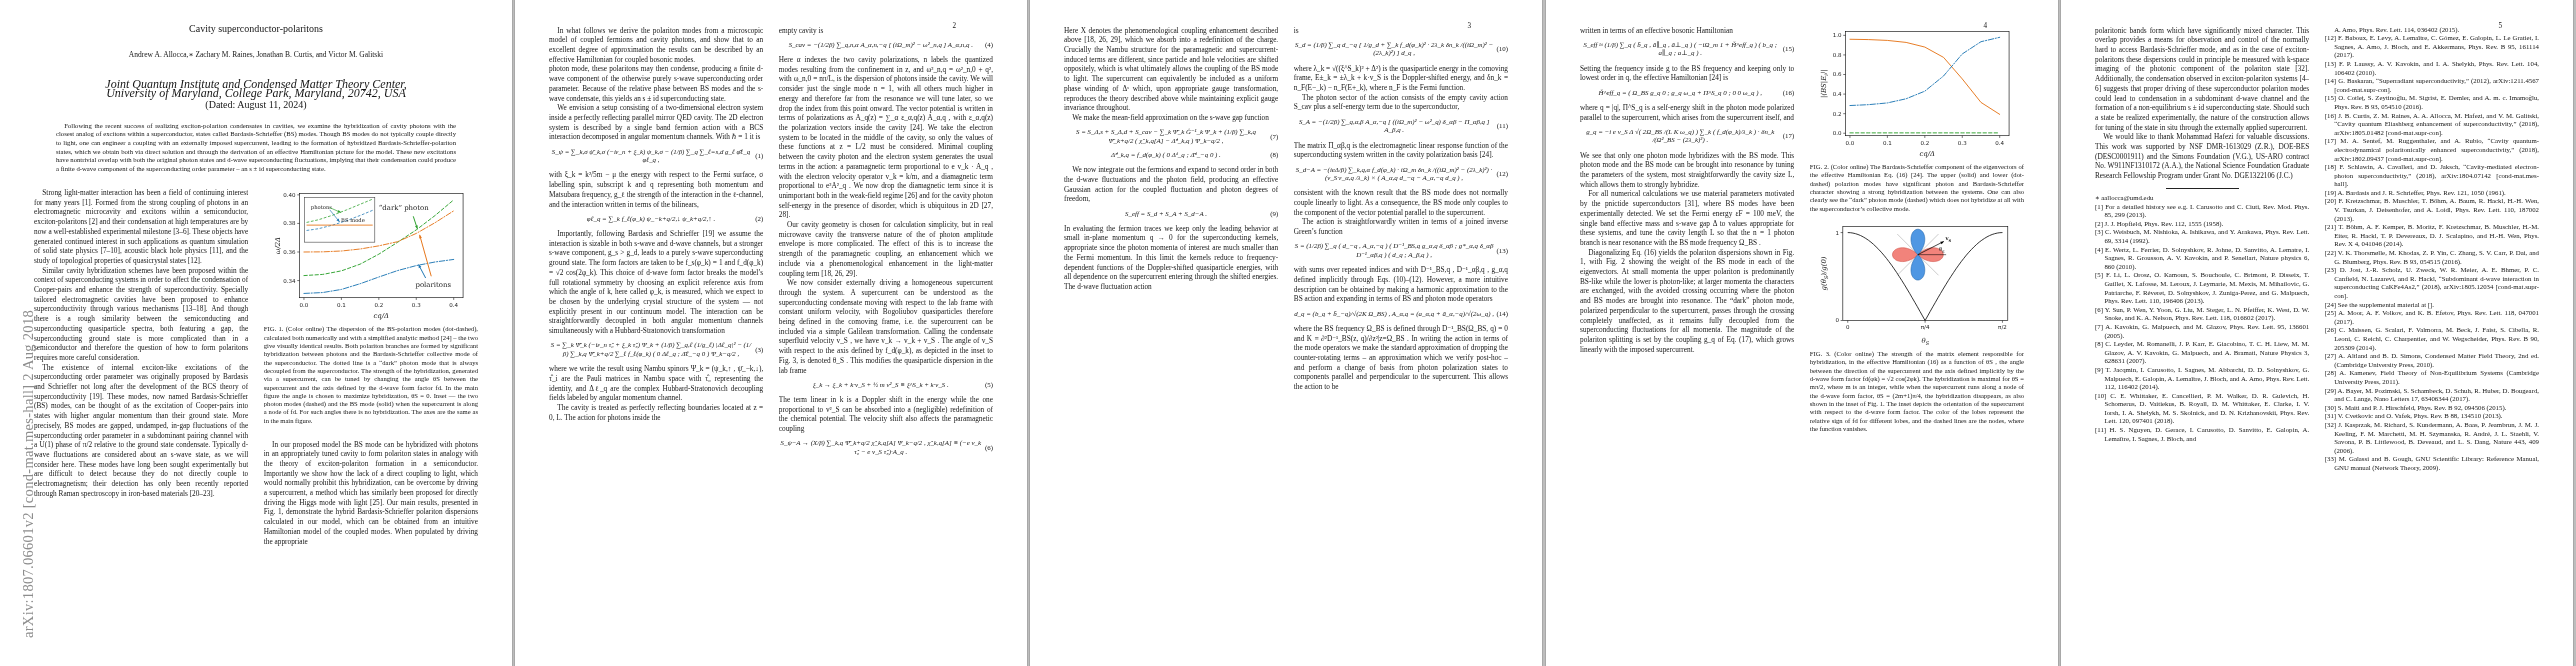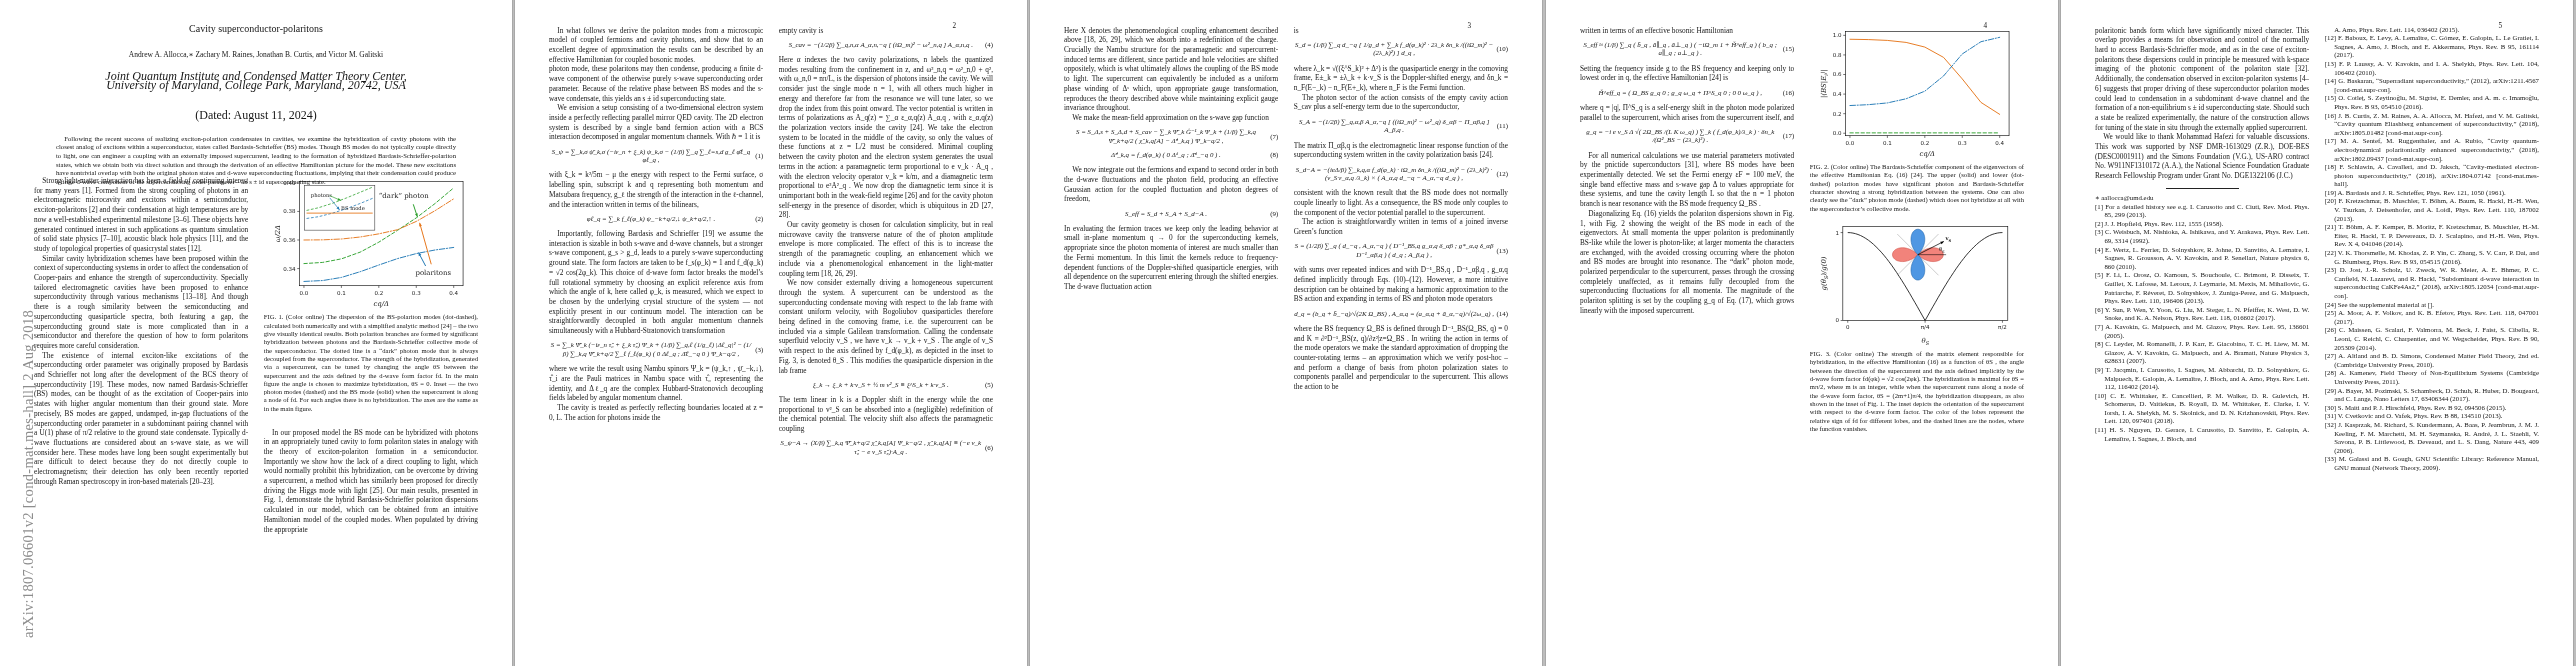--- a/index.html
+++ b/index.html
@@ -4,27 +4,27 @@
 <style>
   html,body{margin:0;padding:0;}
   body{position:relative;width:2576px;height:667px;background:#bdbdbd;
        font-family:"Liberation Serif","DejaVu Serif",serif;color:#161616;overflow:hidden;}
   .page{position:absolute;top:0;height:667px;width:512px;background:#ffffff;box-shadow:0 0 0 0.6px #9b9b9b;}
   #pg1{left:0}#pg2{left:515px}#pg3{left:1030px}#pg4{left:1546px}#pg5{left:2061px}
   .stamp{position:absolute;left:20px;top:638px;transform-origin:0 0;transform:rotate(-90deg);
          font-size:14.5px;color:#8d8d8d;white-space:nowrap;z-index:5;letter-spacing:0.3px;}
   .pagenum{position:absolute;top:22px;right:71px;font-size:7.2px;}
   .cols{position:absolute;left:34px;right:34px;top:25.6px;bottom:19px;display:flex;gap:15.6px;overflow:hidden;}
-  #pg1 .cols{top:176px;}
+  #pg1 .cols{top:188px;}
   .col{flex:1 0 0;text-align:justify;overflow:hidden;}
   .p1head{position:absolute;left:34px;right:34px;top:23px;text-align:center;}
   .title{font-size:10px;margin-bottom:15.6px;}
-  .authors{font-size:7.5px;margin-bottom:13px;}
+  .authors{font-size:7.5px;margin-bottom:21px;}
   .affil{font-style:italic;font-size:12px;line-height:9px;}
-  .date{font-size:12px;margin-top:18px;}
+  .date{font-size:10px;margin-top:1px;}
   .abstract{margin:12.2px 22px 0;text-align:justify;font-size:6.7px;line-height:8.6px;text-indent:8.3px;}
   .p{font-size:7.3px;line-height:9.7px;text-indent:8.3px;}
   .p.pn{text-indent:0;}
   .eq{display:flex;align-items:center;gap:2.2px;margin:5.6px 0;font-size:6.9px;line-height:8.6px;}
   .eq .ex{flex:1 1 auto;text-align:center;font-style:italic;}
   .eq .en{flex:0 0 auto;}
   .cap{font-size:6.6px;line-height:8.3px;text-align:justify;margin-top:4.4px;}
   .ref,.fnote{font-size:6.8px;line-height:8.6px;padding-left:9.4px;text-indent:-9.4px;text-align:justify;}
   .refc{font-size:6.8px;line-height:8.6px;padding-left:9.4px;text-align:justify;}
   .rule{width:73px;border-top:0.7px solid #222;margin:7.2px auto 5px;}
@@ -223,20 +223,21 @@
           <div class="p pn">Setting the frequency inside g to the BS frequency and keeping only to lowest order in q, the effective Hamiltonian [24] is</div>
           <div class="eq">
             <span class="ex">Ȟ^eff_q = ( Ω_BS   g_q   0 ;  g_q   ω_q + Π^S_q   0 ;  0   0   ω_q ) ,</span>
             <span class="en">(16)</span>
           </div>
           <div class="p pn">where q = |q|, Π^S_q is a self-energy shift in the photon mode polarized parallel to the supercurrent, which arises from the supercurrent itself, and</div>
           <div class="eq">
             <span class="ex">g_q = −i e v_S Δ √( 2Ω_BS /(L K ω_q) ) ∑_k ( f_d(φ_k)/λ_k ) · δn_k /(Ω²_BS − (2λ_k)²) .</span>
             <span class="en">(17)</span>
           </div>
+          <div class="p pn">We see that only one photon mode hybridizes with the BS mode. This photon mode and the BS mode can be brought into resonance by tuning the parameters of the system, most straightforwardly the cavity size L, which allows them to strongly hybridize.</div>
           <div class="p">For all numerical calculations we use material parameters motivated by the pnictide superconductors [31], where BS modes have been experimentally detected. We set the Fermi energy εF = 100 meV, the single band effective mass and s-wave gap Δ to values appropriate for these systems, and tune the cavity length L so that the n = 1 photon branch is near resonance with the BS mode frequency Ω_BS .</div>
           <div class="p">Diagonalizing Eq. (16) yields the polariton dispersions shown in Fig. 1, with Fig. 2 showing the weight of the BS mode in each of the eigenvectors. At small momenta the upper polariton is predominantly BS-like while the lower is photon-like; at larger momenta the characters are exchanged, with the avoided crossing occurring where the photon and BS modes are brought into resonance. The “dark” photon mode, polarized perpendicular to the supercurrent, passes through the crossing completely unaffected, as it remains fully decoupled from the superconducting fluctuations for all momenta. The magnitude of the polariton splitting is set by the coupling g_q of Eq. (17), which grows linearly with the imposed supercurrent.</div>
         </div>
       <div class="col">
           <div class="figwrap">
             <svg width="196" height="132" viewBox="0 0 352 238">
               <rect x="47" y="8" width="295" height="188" fill="none" stroke="#000" stroke-width="1.1"></rect>
               <line x1="55.100686498855836" y1="196" x2="55.100686498855836" y2="200" stroke="#000"></line>
               <text x="55.100686498855836" y="212" text-anchor="middle" class="tick">0.0</text>
               <line x1="122.60640732265446" y1="196" x2="122.60640732265446" y2="200" stroke="#000"></line>

